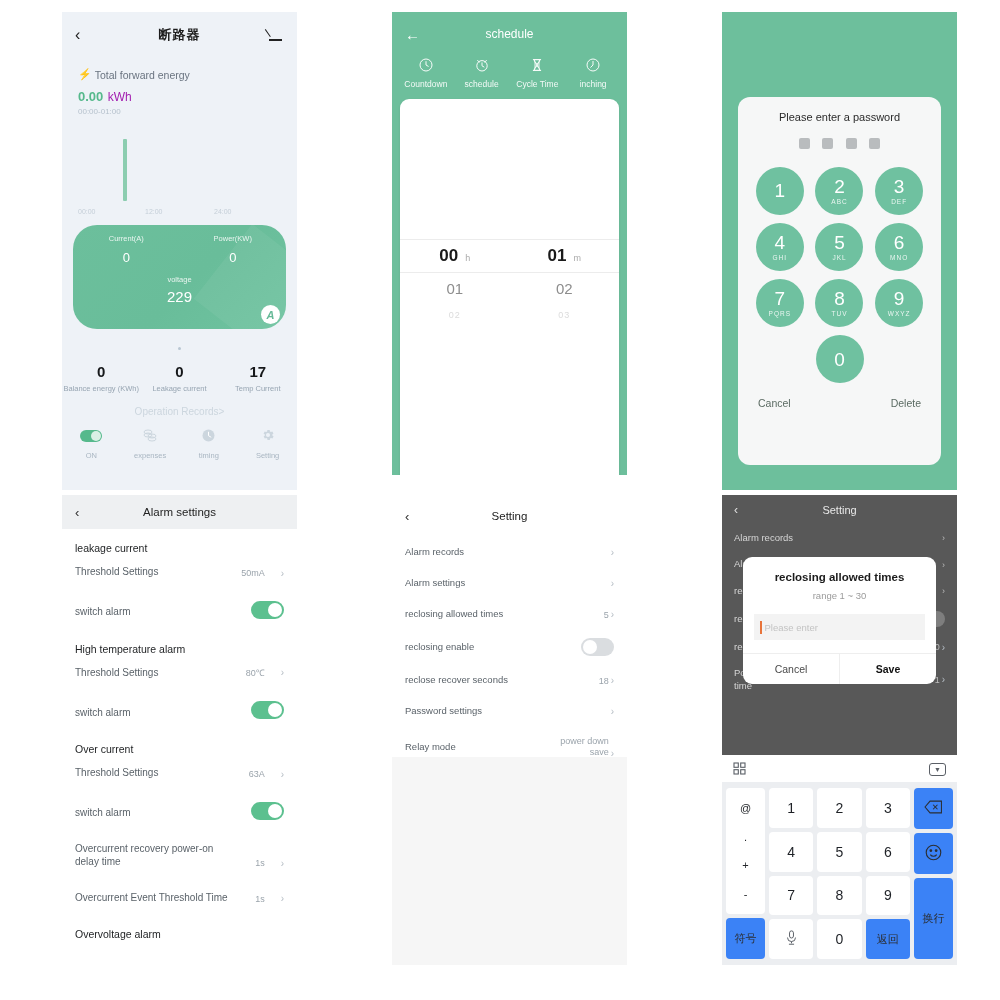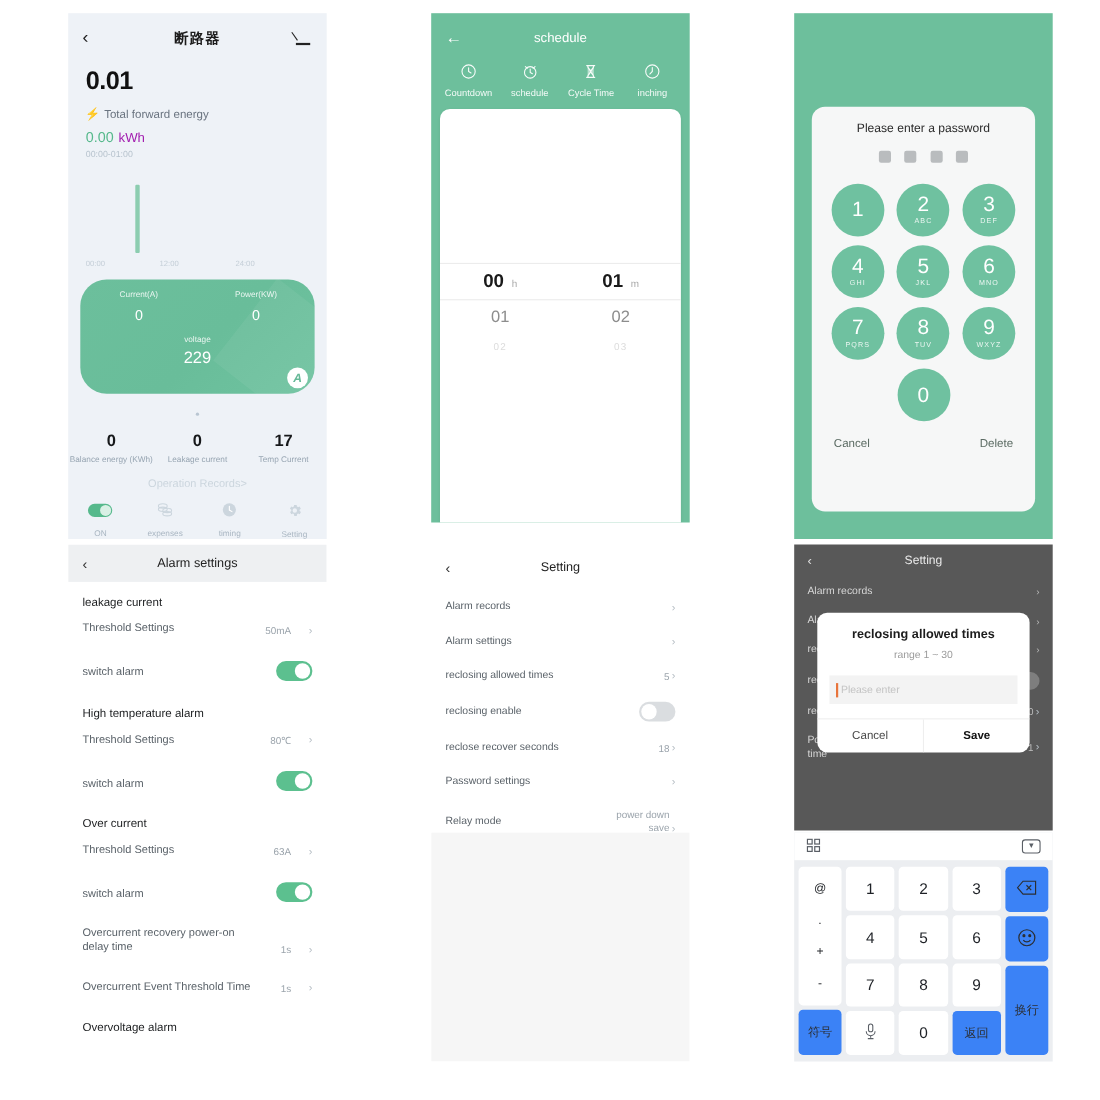--- a/index.html
+++ b/index.html
@@ -40,21 +40,21 @@
   .big-number {
     font-size: 23px; font-weight: bold; color: #111; padding: 2px 0 0 16px;
     letter-spacing: -0.5px;
   }
   .tfe-row {
     display: flex; align-items: center; gap: 3px; padding: 10px 0 0 16px;
     font-size: 10.5px; color: #6a7480;
   }
   .bolt { color: #f5c542; font-size: 11px; }
   .kwh-row { padding: 6px 0 0 16px; }
-  .kwh-val { color: #56b98c; font-size: 13px; font-weight: normal; }
+  .kwh-val { color: #56b98c; font-size: 13px; font-weight: bold; }
   .kwh-unit { color: #a21caf; font-size: 12px; }
   .kwh-time { padding: 2px 0 0 16px; font-size: 8px; color: #b6c2cd; }
   .chart-box { position: relative; height: 95px; margin: 6px 16px 0 16px; }
   .bar {
     position: absolute; bottom: 16px; width: 4px; background: #8ccdb0; border-radius: 1px;
   }
   .axis-lbl {
     position: absolute; bottom: 2px; font-size: 7px; color: #c5cfd8;
   }
 
@@ -312,21 +312,20 @@
   <div class="panel" id="screen-device">
     <div class="dev-header">
       <span class="dev-back">‹</span>
       <div class="dev-title">断路器</div>
       <div class="dev-edit">
         <div class="pencil"></div>
           <div class="pline"></div>
       </div>
     </div>
 
-    <div class="big-number">0.01</div>
 
     <div class="tfe-row">
       <span class="bolt">⚡</span>
       <span>Total forward energy</span>
     </div>
 
     <div class="kwh-row">
       <span class="kwh-val">0.00</span>
       <span class="kwh-unit">kWh</span>
     </div>

